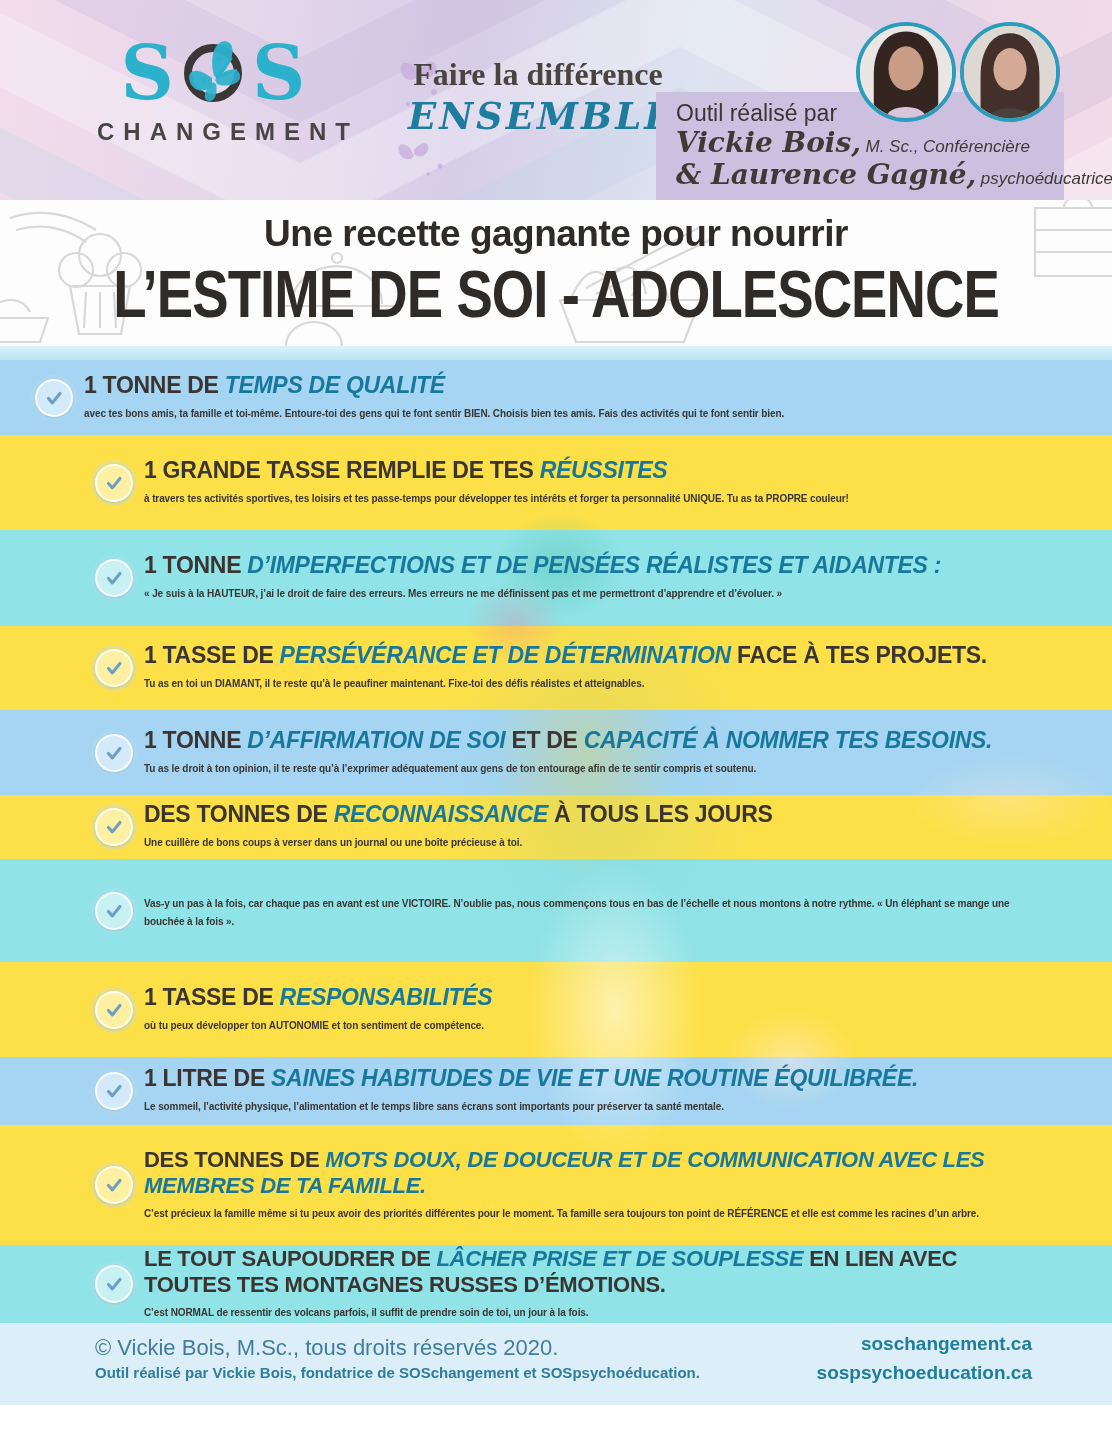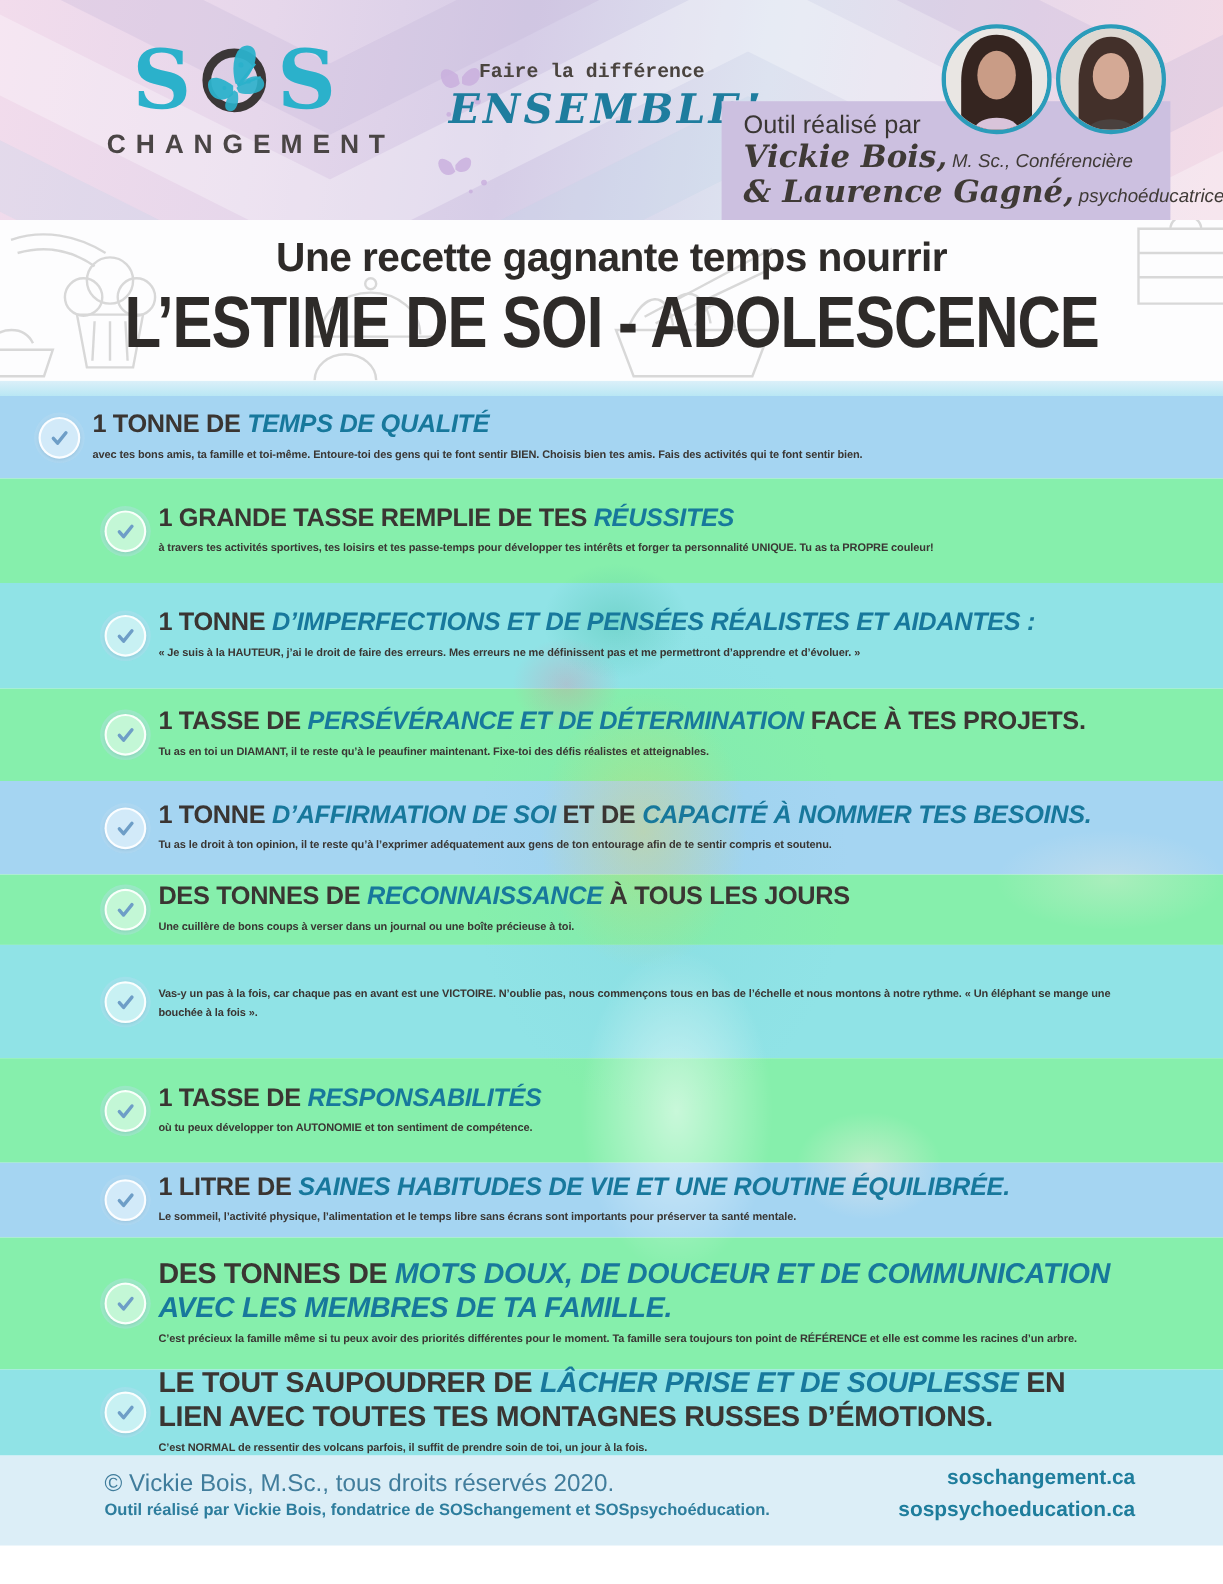--- a/index.html
+++ b/index.html
@@ -12,21 +12,21 @@
     background:linear-gradient(100deg,#f2dcec 0%,#e6d7eb 22%,#d6cde7 42%,#dde3f0 62%,#e9d9ea 82%,#f3dbe7 100%); }
   .header svg.chevrons { position:absolute; inset:0; }
   .logo { position:absolute; left:88px; top:36px; width:250px; text-align:center; }
   .logo-main { display:flex; align-items:center; justify-content:center; gap:4px;
     font-family:"DejaVu Serif", serif; font-weight:bold; font-size:74px; line-height:1; color:#2bb1cb; }
   .logo-o { position:relative; width:66px; height:66px; margin:0 2px; }
   .logo-o .ring { position:absolute; inset:4px; border:8px solid #3b3737; border-radius:50%; }
   .logo-o svg { position:absolute; left:-6px; top:-12px; }
   .logo-sub { margin-top:8px; font-size:24px; font-weight:600; letter-spacing:9px; color:#4a4545; padding-left:9px; }
   .tagline { position:absolute; left:408px; top:56px; width:260px; text-align:center; }
-  .tagline-1 { font-family:Liberation Mono, monospace; font-size:18px; font-weight:600; color:#4a443f; }
+  .tagline-1 { font-family:Liberation Serif, serif; font-size:32px; font-weight:600; color:#4a443f; }
   .tagline-2 { font-family:"DejaVu Serif", serif; font-style:italic; font-weight:bold;
     font-size:37px; color:#1e7d9e; letter-spacing:3px; margin-top:1px; }
   .butterfly-decor { position:absolute; opacity:.8; }
   .credit-box { position:absolute; left:656px; top:92px; width:408px; height:112px;
     background:#ccc0e0; padding:8px 2px 0 20px; }
   .credit-intro { font-size:23px; color:#3a3634; }
   .credit-line { line-height:1.15; white-space:nowrap; }
   .credit-name { font-family:"DejaVu Serif", serif; font-style:italic; font-weight:bold;
     font-size:28px; color:#3f3a36; }
   .credit-title { font-size:17px; font-style:italic; color:#3f3a36; }
@@ -50,28 +50,28 @@
     radial-gradient(95px 75px at 560px 205px, rgba(70,190,165,0.38), transparent 70%),
     radial-gradient(70px 60px at 515px 262px, rgba(235,120,155,0.28), transparent 70%),
     radial-gradient(135px 180px at 585px 395px, rgba(240,214,70,0.33), transparent 70%),
     radial-gradient(125px 210px at 615px 650px, rgba(255,255,255,0.55), transparent 70%),
     radial-gradient(95px 70px at 790px 700px, rgba(255,238,230,0.45), transparent 70%),
     radial-gradient(150px 65px at 1010px 440px, rgba(250,236,226,0.30), transparent 70%),
     radial-gradient(230px 300px at 600px 430px, rgba(110,200,212,0.16), transparent 75%); }
   .row { position:relative; display:flex; align-items:center; padding:0 85px 0 95px; }
   .tone-blue { background:#a5d5f2; }
   .tone-turquoise { background:#90e3e6; }
-  .tone-light { background:#86efac;justify-content:flex-end; }
+  .tone-light { background:#fde047;justify-content:flex-end; }
   .badge { position:relative; z-index:2; flex-shrink:0; width:38px; height:38px; margin-right:11px;
     border-radius:50%; background:rgba(255,255,255,0.5); border:2px solid rgba(255,255,255,0.9);
     box-shadow:0 0 0 4px rgba(190,220,240,0.35), 0 1px 3px rgba(70,110,140,0.3);
     display:flex; align-items:center; justify-content:center; }
   .row-content { position:relative; z-index:2; flex:1; }
   .item-header { font-size:23px; font-weight:800; letter-spacing:-0.3px; line-height:1.2; }
-  .item-header.small { font-size:26px; }
+  .item-header.small { font-size:22px; }
   .seg-dark { color:#3a3532; }
   .seg-teal { color:#17789c; font-style:italic; }
   .item-body { margin-top:5px; font-size:10px; font-weight:bold; color:#3a3633;
     line-height:1.85; letter-spacing:-0.1px; max-width:885px; }
 
   
   .footer { height:82px; background:#dceef7; display:flex; justify-content:space-between;
     align-items:center; padding:0 80px 12px 95px; }
   .f-copy { font-size:22px; font-weight:400; color:#417d9c; }
   .f-credit { margin-top:3px; font-size:15px; font-weight:bold; color:#2d7d9d; }
@@ -188,21 +188,21 @@
           <path d="M1064 8 a14 12 0 0 1 28 0"></path>
         </g>
         <g>
             <path d="M-18 118 L48 118 L40 142 L-10 142 Z M-12 112 C0 96 22 96 30 112"></path>
           </g>
         <g>
             <path d="M286 146 a28 24 0 0 1 56 0"></path>
           </g>
       </g>
     </svg>
-    <div class="title-1">Une recette gagnante temps nourrir</div>
+    <div class="title-1">Une recette gagnante pour nourrir</div>
     <div class="title-2"><span>L’ESTIME DE SOI - ADOLESCENCE</span></div>
   </div>
   <div class="title-strip"></div>
 
   <div class="list" id="items-root">
     <div class="photo-hint"></div>
   <div class="row tone-blue" style="height: 75px; padding-left: 35px;">
         <div class="badge">
           <svg width="22" height="22" viewBox="0 0 24 24">
             <path d="M6 12.5l4.2 4.8L18.5 7" stroke="#6e9ec7" stroke-width="3.4" fill="none" stroke-linecap="round" stroke-linejoin="round"></path>

